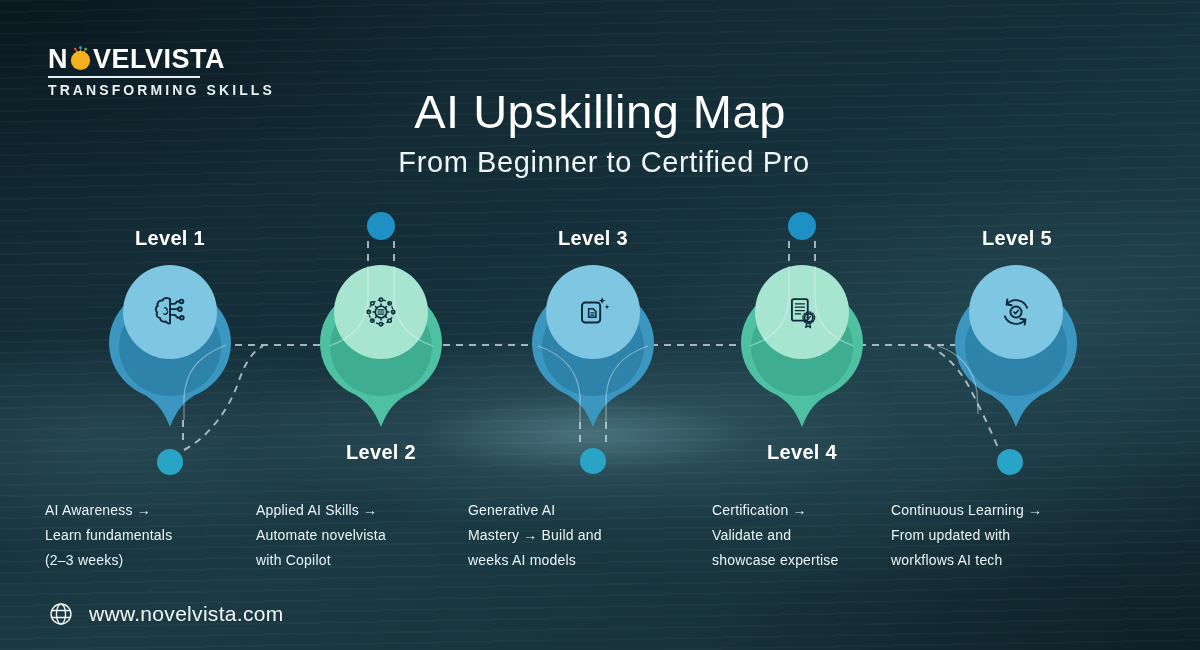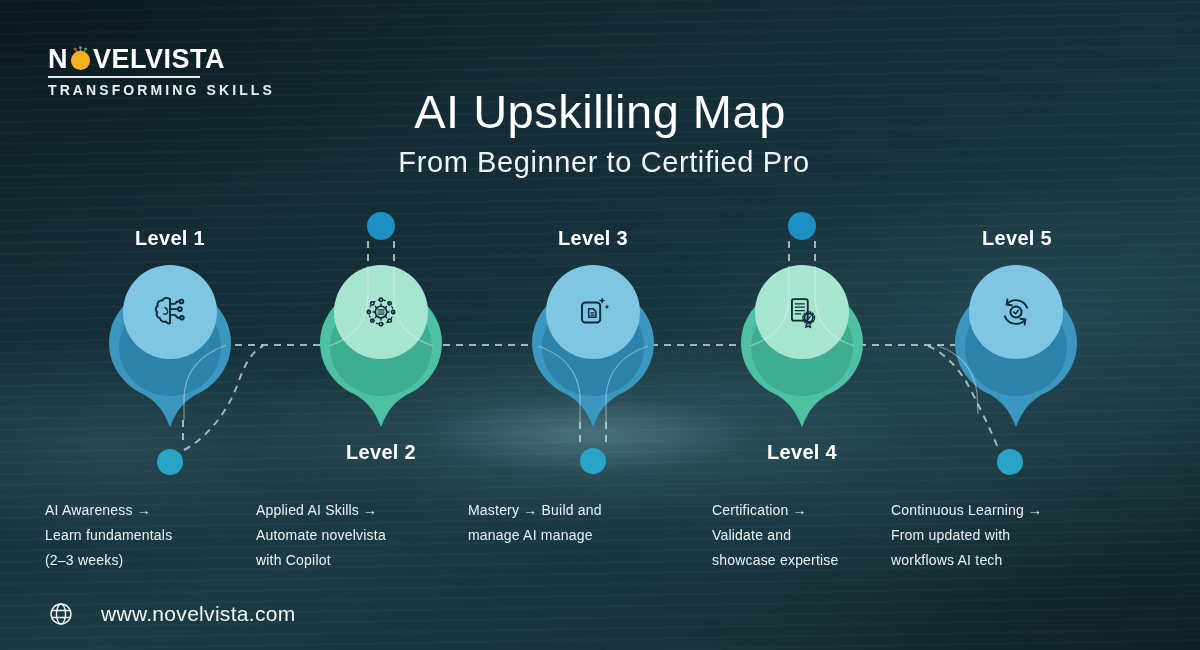--- a/index.html
+++ b/index.html
@@ -50,21 +50,21 @@
   .dot-lg{ width:28px; height:28px; background:#1e90c3; }
 
   .level-label{ position:absolute; width:170px; text-align:center; color:#ffffff;
                 font-size:20px; font-weight:700; letter-spacing:0.3px; z-index:5; }
 
   .desc{ position:absolute; top:498px; width:250px; color:#e9f3f5;
          font-size:14px; line-height:25px; letter-spacing:0.2px; z-index:5; }
   .desc span{ display:block; }
 
   
-  .footer{ position:absolute; left:48px; top:601px; display:flex; align-items:center; gap:27px; z-index:6; }
+  .footer{ position:absolute; left:48px; top:601px; display:flex; align-items:center; gap:15px; z-index:6; }
   .footer .url{ color:#f2f7f8; font-size:21px; letter-spacing:0.3px; }
 </style>
 </head>
 <body>
 
 <div class="canvas">
 
   <svg class="conn-back" width="1200" height="650">
     <g fill="none" stroke="#ccd8dc" stroke-opacity="0.78" stroke-width="2" stroke-dasharray="7 6">
       <line x1="170" y1="345" x2="1016" y2="345"></line>
@@ -233,22 +233,23 @@
     <span>AI Awareness →</span>
     <span>Learn fundamentals</span>
     <span>(2–3 weeks)</span>
   </div>
   <div class="desc" style="left:256px">
     <span>Applied AI Skills →</span>
     <span>Automate novelvista</span>
     <span>with Copilot</span>
   </div>
   <div class="desc" style="left:468px">
+    <span>Generative AI</span>
     <span>Mastery → Build and</span>
-    <span>manage AI manage</span>
+    <span>weeks AI models</span>
   </div>
   <div class="desc" style="left:712px">
     <span>Certification →</span>
     <span>Validate and</span>
     <span>showcase expertise</span>
   </div>
   <div class="desc" style="left:891px">
     <span>Continuous Learning →</span>
     <span>From updated with</span>
     <span>workflows AI tech</span>

